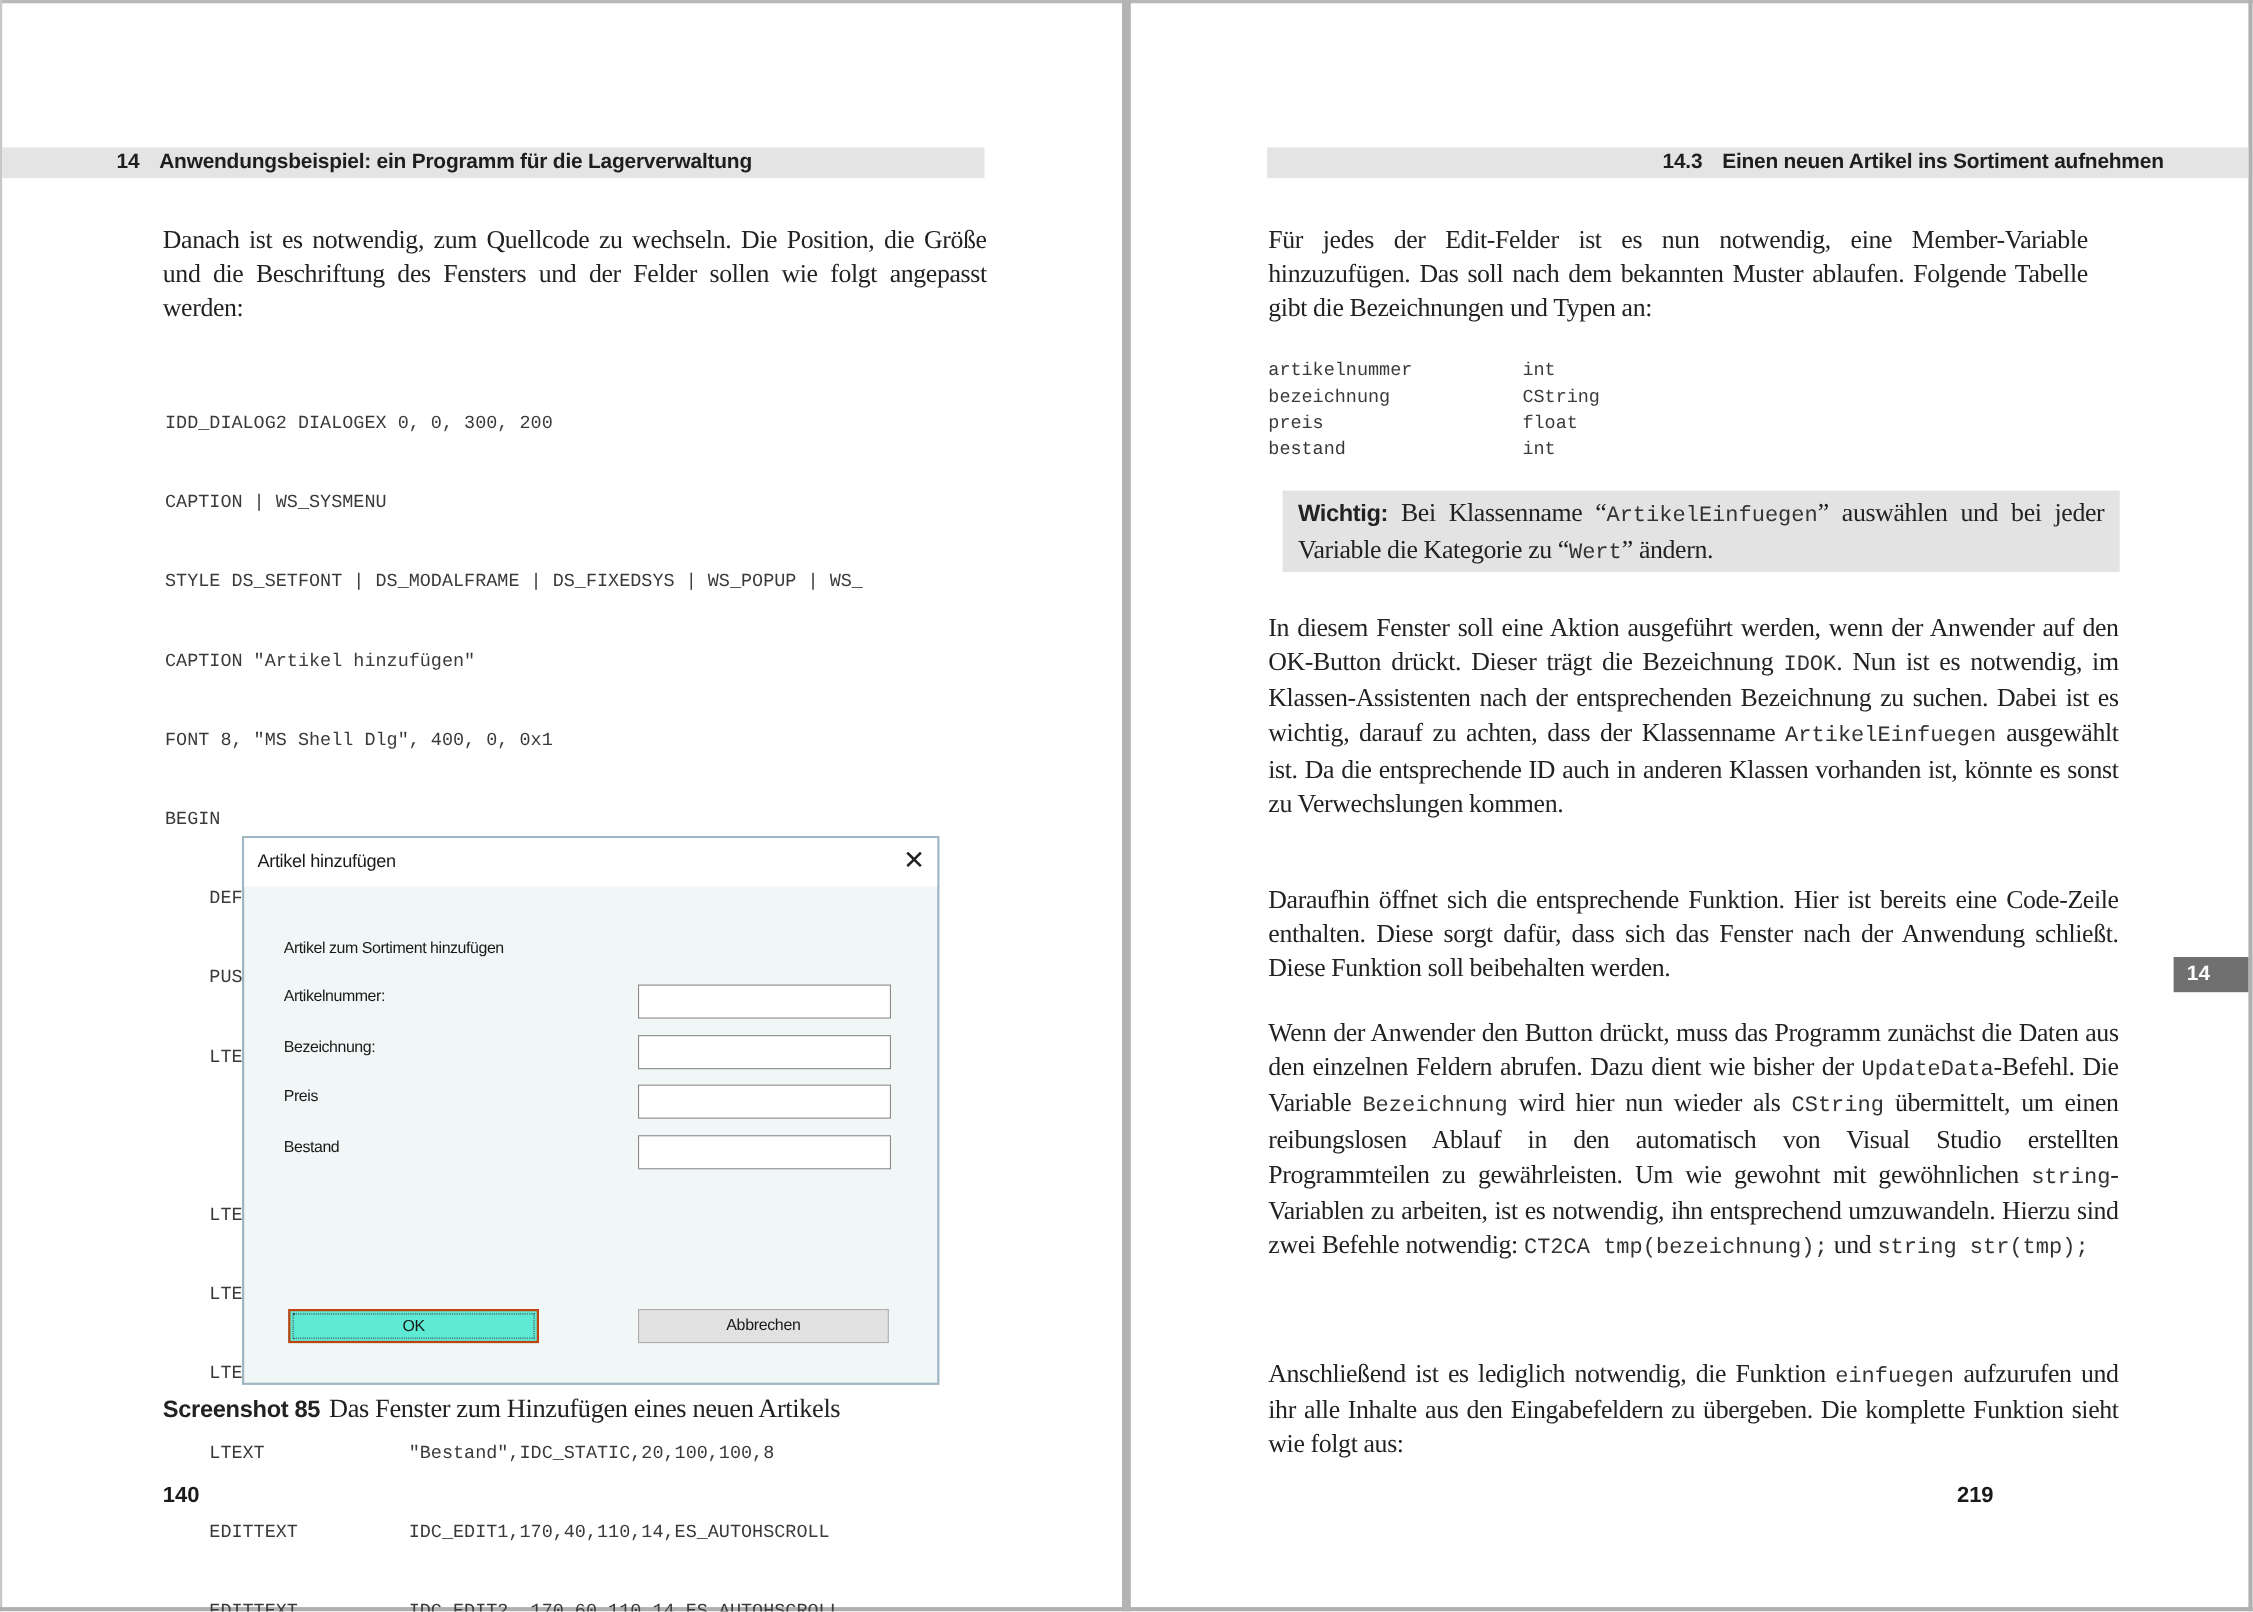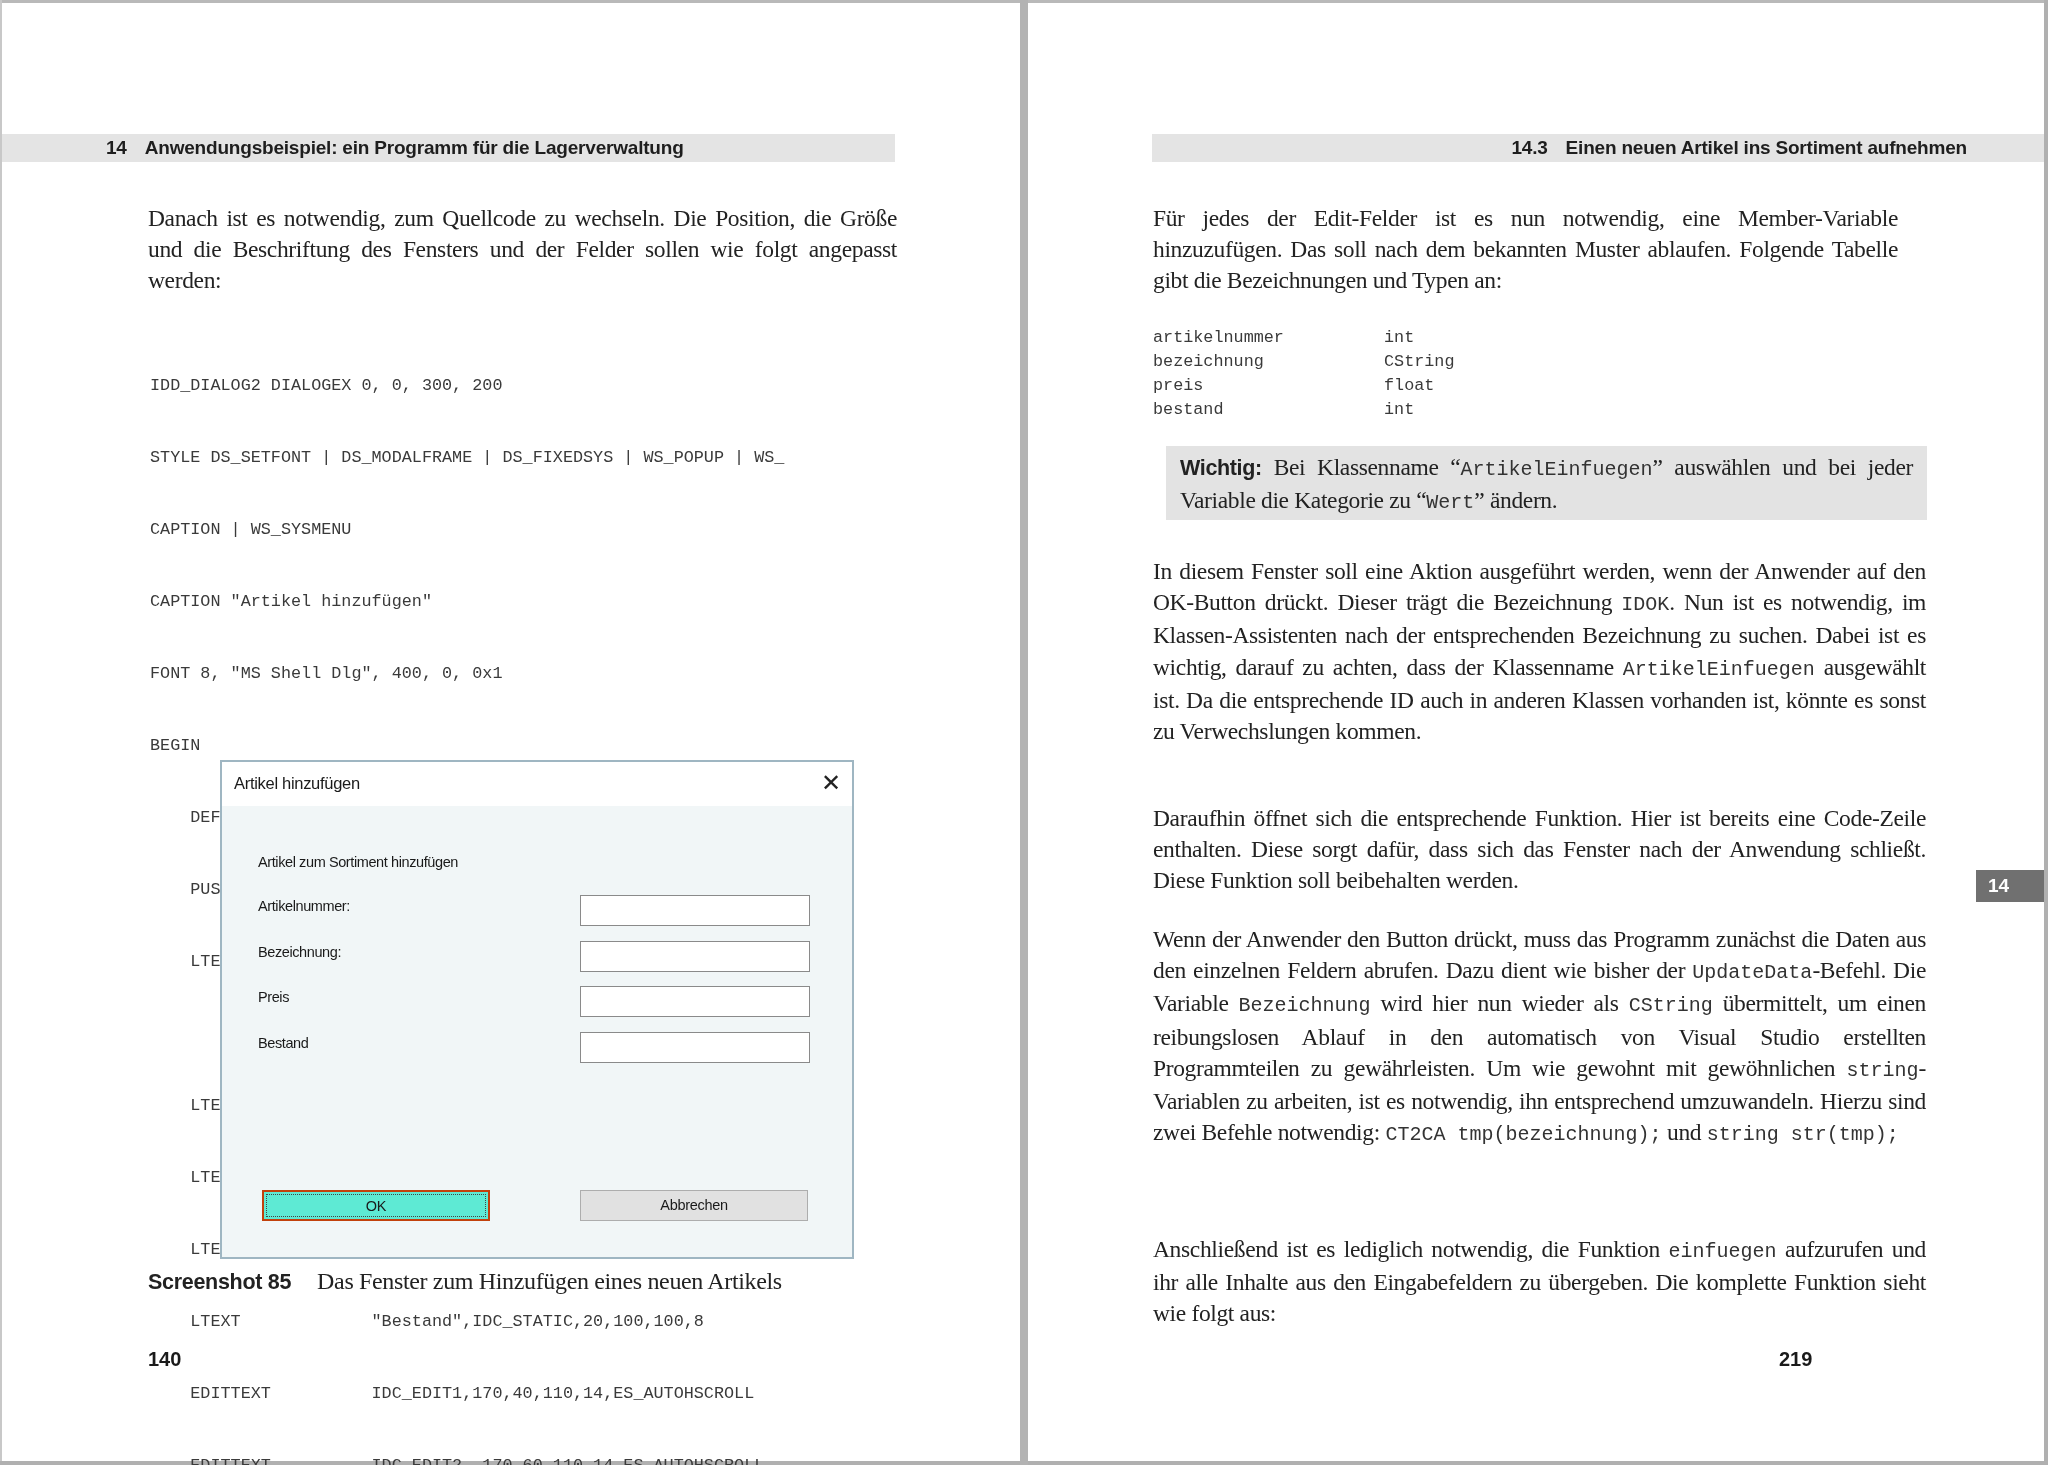--- a/index.html
+++ b/index.html
@@ -52,21 +52,21 @@
   .dlg-input { position: absolute; left: 358px; width: 230px; height: 31px; border: 1.5px solid #8a8a8a; background: #ffffff; }
   .dlg-btn {
     position: absolute; top: 428px; width: 228px; height: 31px; font-size: 14.5px; text-align: center; line-height: 28px; letter-spacing: -0.3px;
   }
   .dlg-btn-ok { left: 40px; border: 2px solid #c2410c; background: #5eead4; outline: 1px dotted #444; outline-offset: -5px; }
   .dlg-btn-cancel { left: 358px; border: 1.5px solid #adadad; background: #e1e1e1; }
 
   .caption {
     position: absolute; left: 148px; top: 1268px; font-size: 24px; color: #222; letter-spacing: -0.35px; white-space: nowrap;
   }
-  .caption-label { font-family: "Liberation Sans", "DejaVu Sans", sans-serif; font-weight: bold; font-size: 21.5px; margin-right: 26px; letter-spacing: -0.3px; }
+  .caption-label { font-family: "Liberation Sans", "DejaVu Sans", sans-serif; font-weight: bold; font-size: 21.5px; margin-right: 8px; letter-spacing: -0.3px; }
 
   .page-number {
     position: absolute; top: 1348px; font-family: "Liberation Sans", "DejaVu Sans", sans-serif; font-weight: bold; font-size: 20px; color: #1a1a1a;
   }
 
   .var-table { position: absolute; left: 125px; top: 280px; font-family: "Liberation Mono", "DejaVu Sans Mono", monospace; font-size: 16.8px; line-height: 24px; color: #3a3a3a; }
   .var-row { display: flex; height: 24px; }
   .var-name { width: 231px; }
 
   .note-box {
@@ -91,22 +91,22 @@
 
 <div class="page page-left">
   <div class="running-head">
     <span class="rh-num">14</span><span>Anwendungsbeispiel: ein Programm für die Lagerverwaltung</span>
   </div>
 
   <p class="body-text" style="left:146px; top:157px; width:749px;">Danach ist es notwendig, zum Quellcode zu wechseln. Die Position, die Größe und die Beschriftung des Fensters und der Felder sollen wie folgt angepasst werden:</p>
 
   <div class="code-block">
     <span class="code-line">IDD_DIALOG2 DIALOGEX 0, 0, 300, 200</span>
+    <span class="code-line">CAPTION | WS_SYSMENU</span>
     <span class="code-line">STYLE DS_SETFONT | DS_MODALFRAME | DS_FIXEDSYS | WS_POPUP | WS_</span>
-    <span class="code-line">CAPTION | WS_SYSMENU</span>
     <span class="code-line">CAPTION "Artikel hinzufügen"</span>
     <span class="code-line">FONT 8, "MS Shell Dlg", 400, 0, 0x1</span>
     <span class="code-line">BEGIN</span>
     <span class="code-line">    DEFPUSHBUTTON     "OK",IDOK,20,170,110,14</span>
     <span class="code-line">    PUSHBUTTON        "Abbrechen",IDCANCEL,170,170,110,14</span>
     <span class="code-line">    LTEXT             "Artikel zum Sortiment hinzufügen",</span>
     <span class="code-line">                      IDC_STATIC, 20, 20, 150, 8</span>
     <span class="code-line">    LTEXT             "Artikelnummer:",IDC_STATIC,20,40,100,8</span>
     <span class="code-line">    LTEXT             "Bezeichnung:",IDC_STATIC,20,60,100,8</span>
     <span class="code-line">    LTEXT             "Preis",IDC_STATIC,20,80,100,8</span>

